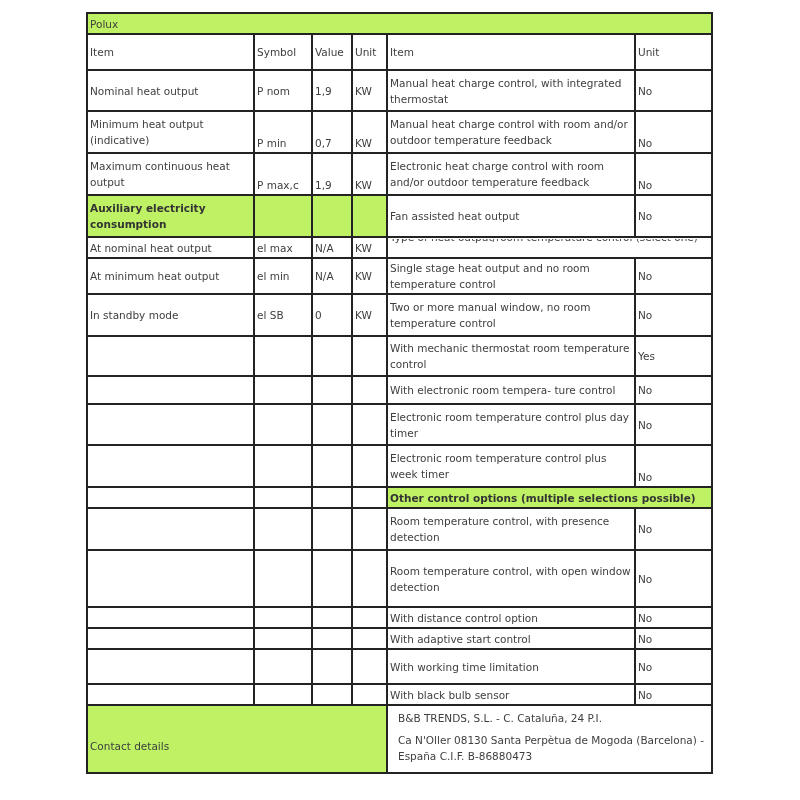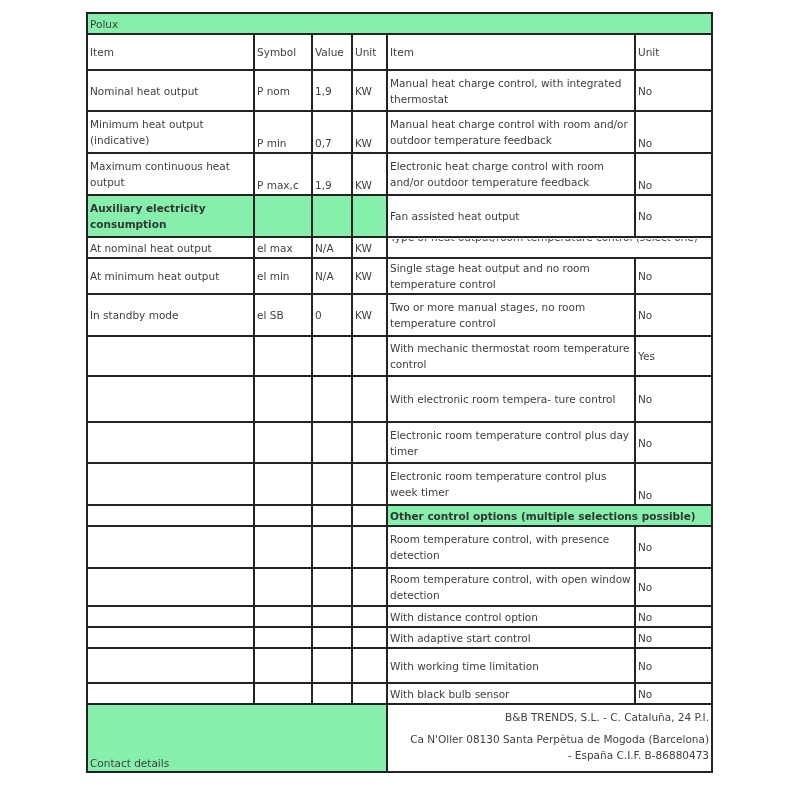--- a/index.html
+++ b/index.html
@@ -3,27 +3,27 @@
 <meta charset="utf-8">
 <style>
   html, body { margin: 0; padding: 0; background: #ffffff; }
   body { width: 800px; height: 800px; position: relative; overflow: hidden;
          font-family: "DejaVu Sans", sans-serif; }
   .sheet { position: absolute; left: 86px; top: 12px; width: 625px; }
   table { border-collapse: collapse; table-layout: fixed; width: 625px;
           font-family: "DejaVu Sans", sans-serif; font-size: 10.5px; color: #3e3e3e; }
   td { border: 2px solid #232323; padding: 1px 2px; vertical-align: middle;
        line-height: 16px; overflow: hidden; word-wrap: break-word; }
-  .gray { background: #86efac; }
+  .gray { background: #bef264; }
   .bold { font-weight: bold; color: #333; }
   .bottom { vertical-align: bottom; }
   .clip { height: 17px; padding: 0 2px; }
   .clip-inner { height: 17px; overflow: hidden; position: relative; }
   .clip-inner span { position: absolute; top: -9px; left: 0; right: 0; line-height: 14px; }
-  .contact p { margin: 3px 0 6px 16px; text-align: right; }
+  .contact p { margin: 3px 0 6px 8px; }
 </style>
 </head>
 <body>
 
 <div class="sheet">
 <table>
   <colgroup>
     <col style="width:167px">
         <col style="width:58px">
         <col style="width:40px">
@@ -97,33 +97,33 @@
     <td>N/A</td>
     <td>KW</td>
     <td>Single stage heat output and no room temperature control</td>
     <td>No</td>
   </tr>
   <tr style="height:42px">
     <td>In standby mode</td>
     <td>el SB</td>
     <td>0</td>
     <td>KW</td>
-    <td>Two or more manual stages, no room temperature control</td>
+    <td>Two or more manual window, no room temperature control</td>
     <td>No</td>
   </tr>
 
   <tr style="height:40px">
     <td></td>
           <td></td>
           <td></td>
           <td></td>
     <td>With mechanic thermostat room temperature control</td>
     <td>Yes</td>
   </tr>
-  <tr style="height:46px">
+  <tr style="height:28px">
     <td></td>
           <td></td>
           <td></td>
           <td></td>
     <td>With electronic room tempera- ture control</td>
     <td>No</td>
   </tr>
   <tr style="height:41px">
     <td></td>
           <td></td>
@@ -149,21 +149,21 @@
     <td colspan="2" class="gray bold">Other control options (multiple selections possible)</td>
   </tr>
   <tr style="height:42px">
     <td></td>
           <td></td>
           <td></td>
           <td></td>
     <td>Room temperature control, with presence detection</td>
     <td>No</td>
   </tr>
-  <tr style="height:38px">
+  <tr style="height:57px">
     <td></td>
           <td></td>
           <td></td>
           <td></td>
     <td>Room temperature control, with open window detection</td>
     <td>No</td>
   </tr>
   <tr style="height:21px">
     <td></td>
           <td></td>
@@ -191,21 +191,21 @@
   <tr style="height:21px">
     <td></td>
           <td></td>
           <td></td>
           <td></td>
     <td>With black bulb sensor</td>
     <td>No</td>
   </tr>
 
   <tr style="height:68px">
-    <td colspan="4" class="gray bottom" style="padding-bottom:0">Contact details</td>
+    <td colspan="4" class="gray bottom" style="padding-bottom:18px">Contact details</td>
     <td colspan="2" class="contact" style="vertical-align:top">
       <p>B&amp;B TRENDS, S.L. - C. Cataluña, 24 P.I.</p>
       <p>Ca N'Oller 08130 Santa Perpètua de Mogoda (Barcelona) - España C.I.F. B-86880473</p>
     </td>
   </tr>
 </tbody>
     </table>
 </div>
 
 </body></html>

